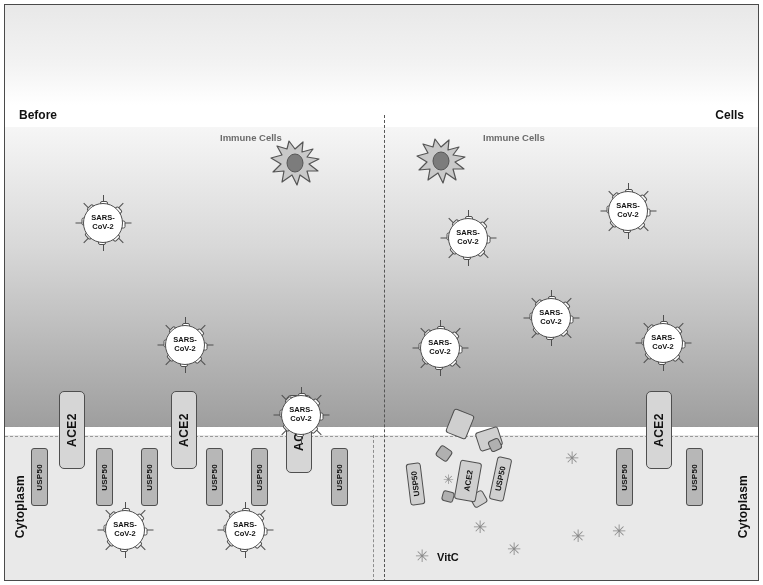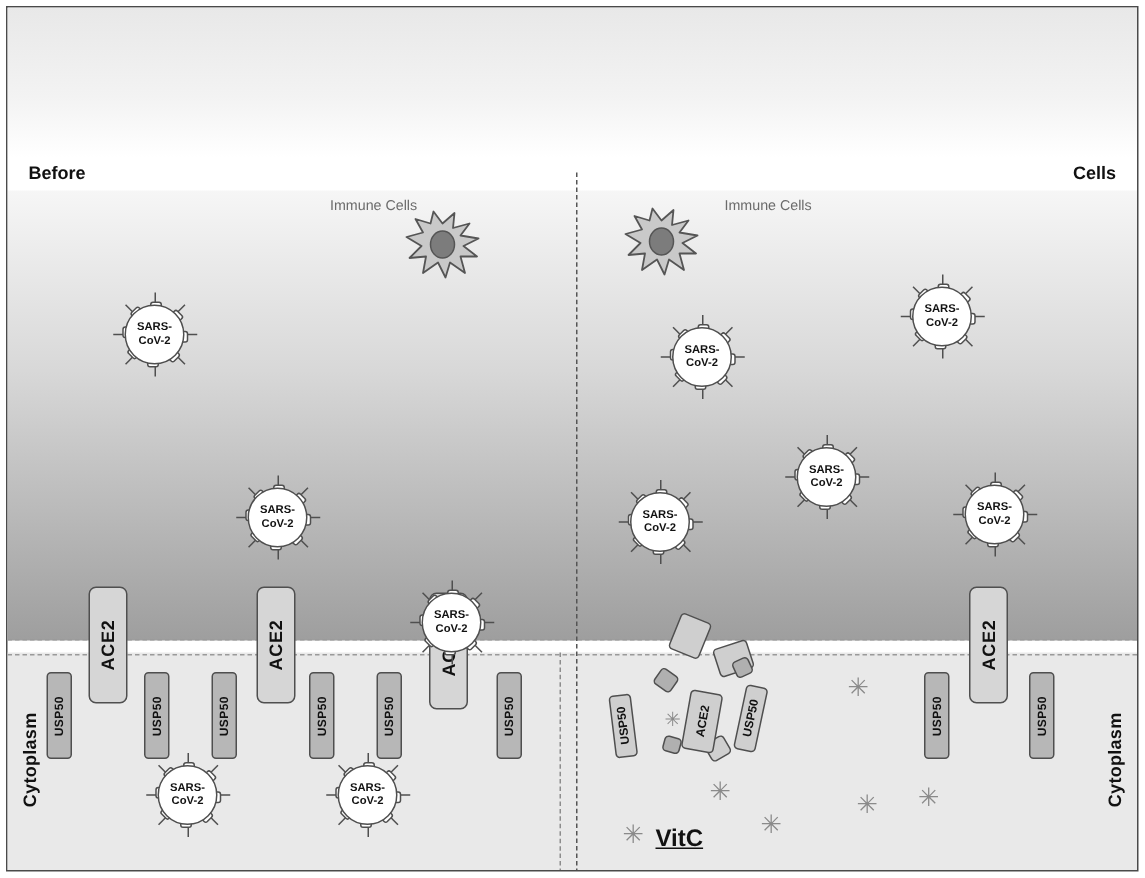--- a/index.html
+++ b/index.html
@@ -97,21 +97,21 @@
     color: #111111;
     writing-mode: vertical-rl;
     letter-spacing: 0.2px;
   }
   .cyto-left { left: 8px; top: 470px; transform: rotate(180deg); }
   .cyto-right { right: 8px; top: 470px; transform: rotate(180deg); }
   
   .immune-label {
     position: absolute;
     font-size: 9.5px;
-    font-weight: normal;
+    font-weight: bold;
     color: #6b6b6b;
     padding-left: 10px;
   }
   .amoeba { position: absolute; }
   
   .virus {
     position: absolute;
     width: 56px;
     height: 56px;
   }
@@ -226,24 +226,23 @@
   }
   
   .star {
     position: absolute;
     color: #8a8a8a;
     font-size: 17px;
     line-height: 1;
   }
   .vitc-label {
     position: absolute;
-    font-size: 16px;
+    font-size: 11px;
     font-weight: bold;
     color: #111111;
-    text-decoration: underline;
   }
 </style>
 </head>
 <body>
 
 <div id="root">
   <div class="frame">
 
     <div class="band-top"></div>
     <div class="band-label"></div>

